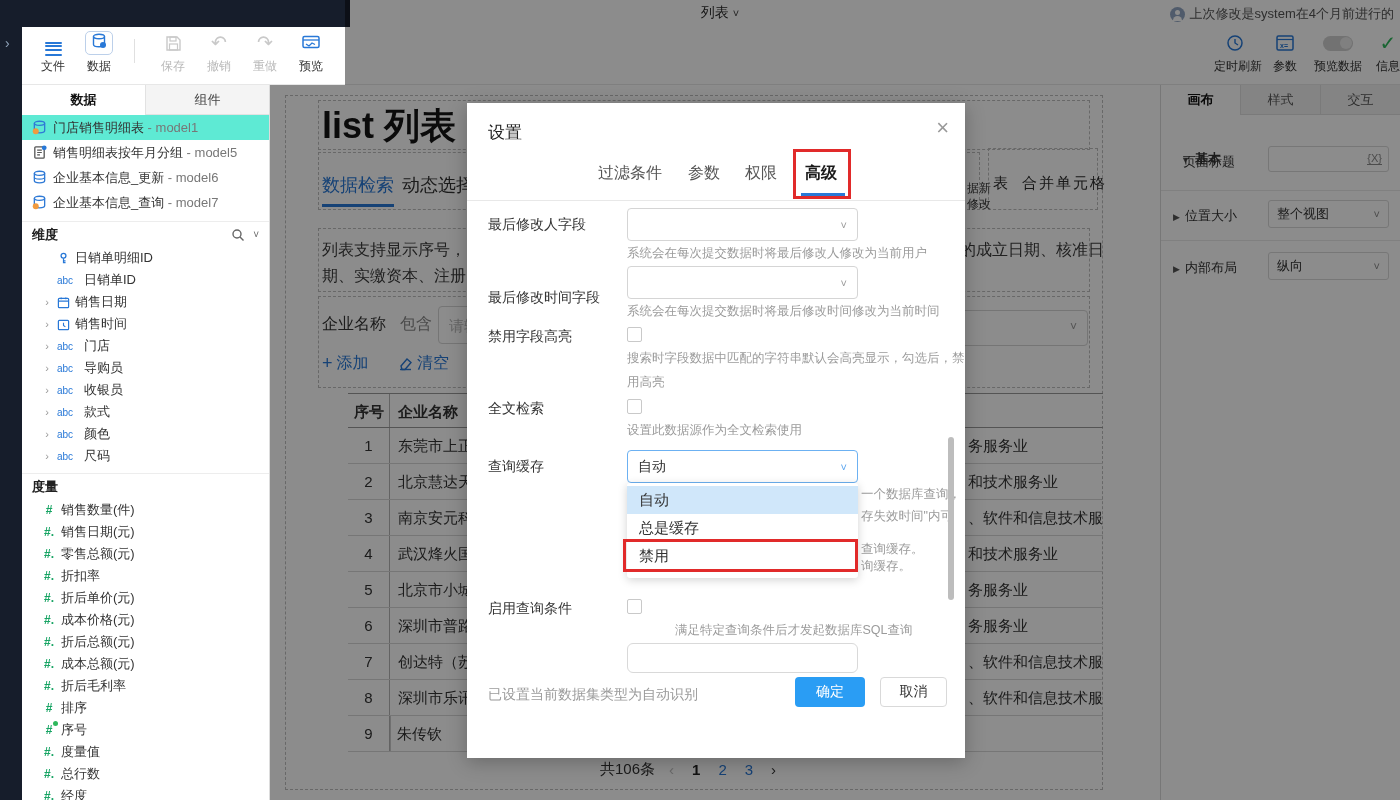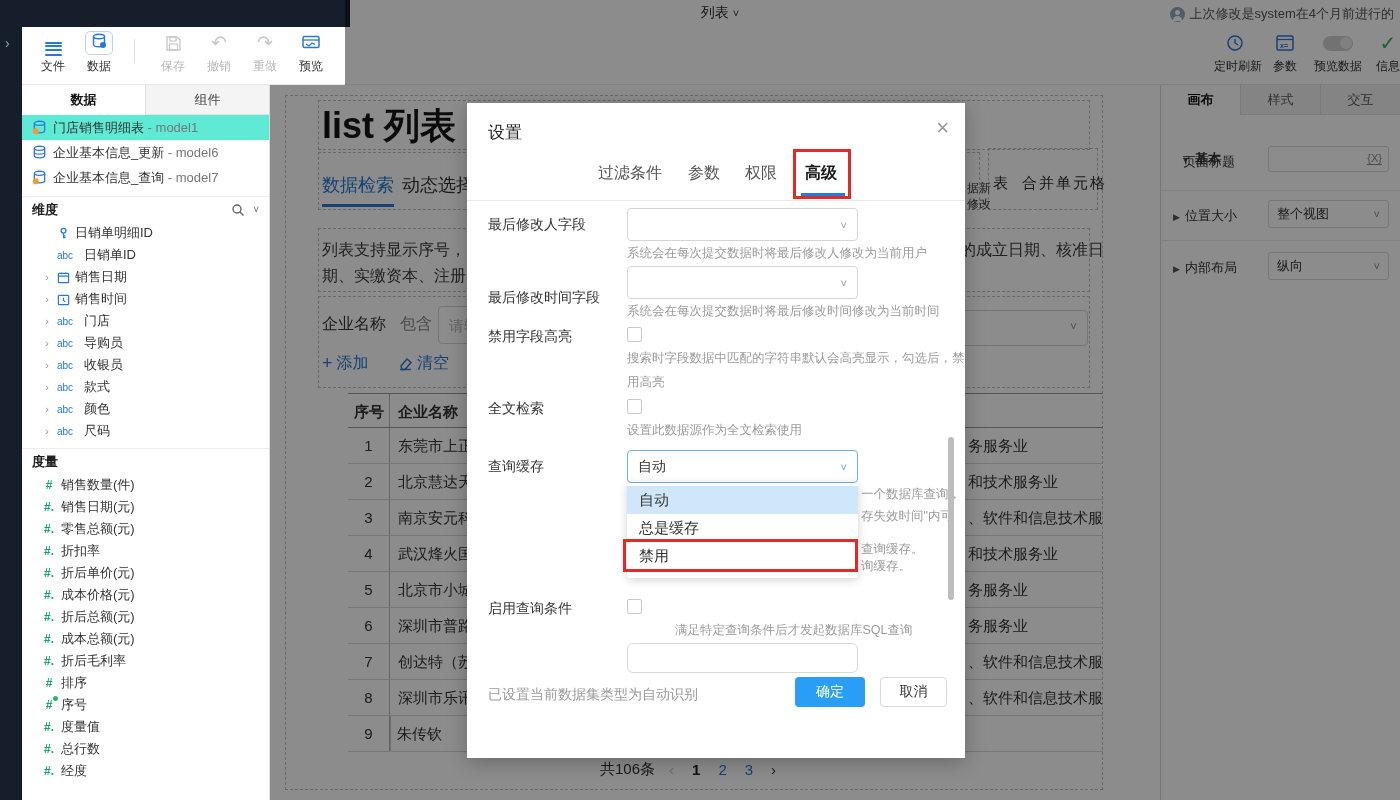--- a/index.html
+++ b/index.html
@@ -238,20 +238,28 @@
     <div class="model-row sel">
       <svg class="fic" width="15" height="15" viewBox="0 0 16 16">
           <ellipse cx="8" cy="3.5" rx="5.5" ry="2.2" fill="none" stroke="#2f7ad6" stroke-width="1.4"></ellipse>
           <path d="M2.5 3.5v8c0 1.2 2.5 2.2 5.5 2.2s5.5-1 5.5-2.2v-8" fill="none" stroke="#2f7ad6" stroke-width="1.4"></path>
           <circle cx="4" cy="12" r="3.2" fill="#f09a3e"></circle>
         </svg>
       <span><span class="model-name">门店销售明细表</span><span class="model-suffix"> - model1</span></span>
     </div>
     <div class="model-row">
       <svg class="fic" width="15" height="15" viewBox="0 0 16 16">
+          <rect x="3" y="2" width="10" height="12" rx="1" fill="none" stroke="#555" stroke-width="1.4"></rect>
+          <path d="M5.5 5.5h5M5.5 8h5M5.5 10.5h3" stroke="#555" stroke-width="1.2"></path>
+          <circle cx="13" cy="3" r="2.6" fill="#2878d7"></circle>
+        </svg>
+      <span><span class="model-name">销售明细表按年月分组</span><span class="model-suffix"> - model5</span></span>
+    </div>
+    <div class="model-row">
+      <svg class="fic" width="15" height="15" viewBox="0 0 16 16">
           <ellipse cx="8" cy="3.5" rx="5.5" ry="2.2" fill="none" stroke="#2f7ad6" stroke-width="1.4"></ellipse>
           <path d="M2.5 3.5v8c0 1.2 2.5 2.2 5.5 2.2s5.5-1 5.5-2.2v-8" fill="none" stroke="#2f7ad6" stroke-width="1.4"></path>
           <path d="M2.5 7.5c0 1.2 2.5 2.2 5.5 2.2s5.5-1 5.5-2.2" fill="none" stroke="#2f7ad6" stroke-width="1.2"></path>
         </svg>
       <span><span class="model-name">企业基本信息_更新</span><span class="model-suffix"> - model6</span></span>
     </div>
     <div class="model-row">
       <svg class="fic" width="15" height="15" viewBox="0 0 16 16">
           <ellipse cx="8" cy="3.5" rx="5.5" ry="2.2" fill="none" stroke="#2f7ad6" stroke-width="1.4"></ellipse>
           <path d="M2.5 3.5v8c0 1.2 2.5 2.2 5.5 2.2s5.5-1 5.5-2.2v-8" fill="none" stroke="#2f7ad6" stroke-width="1.4"></path>

